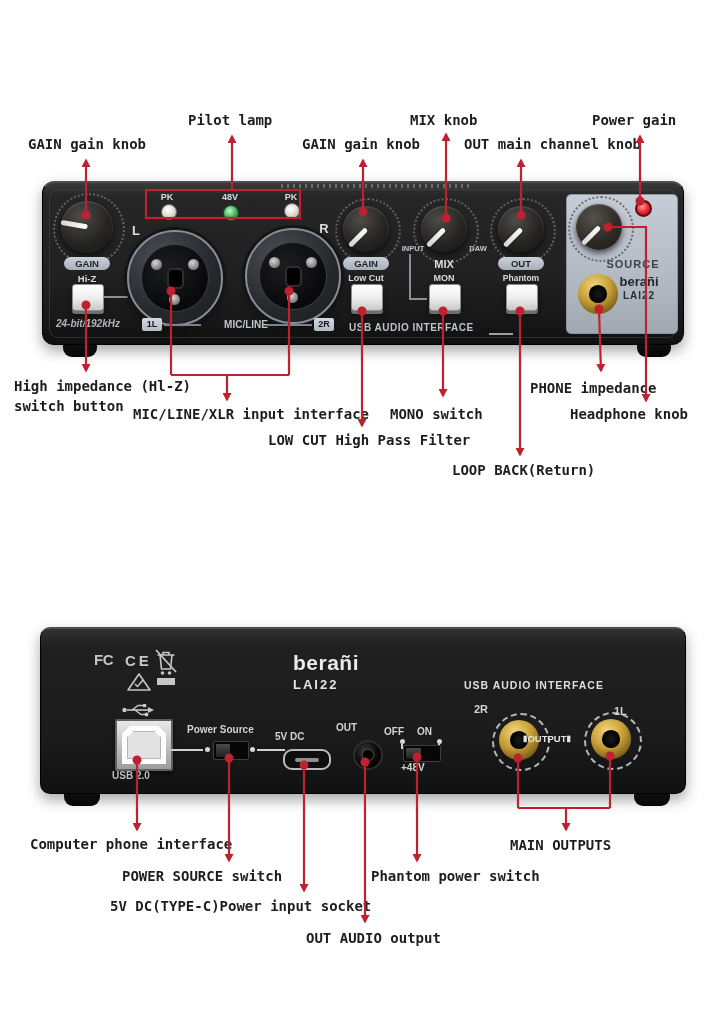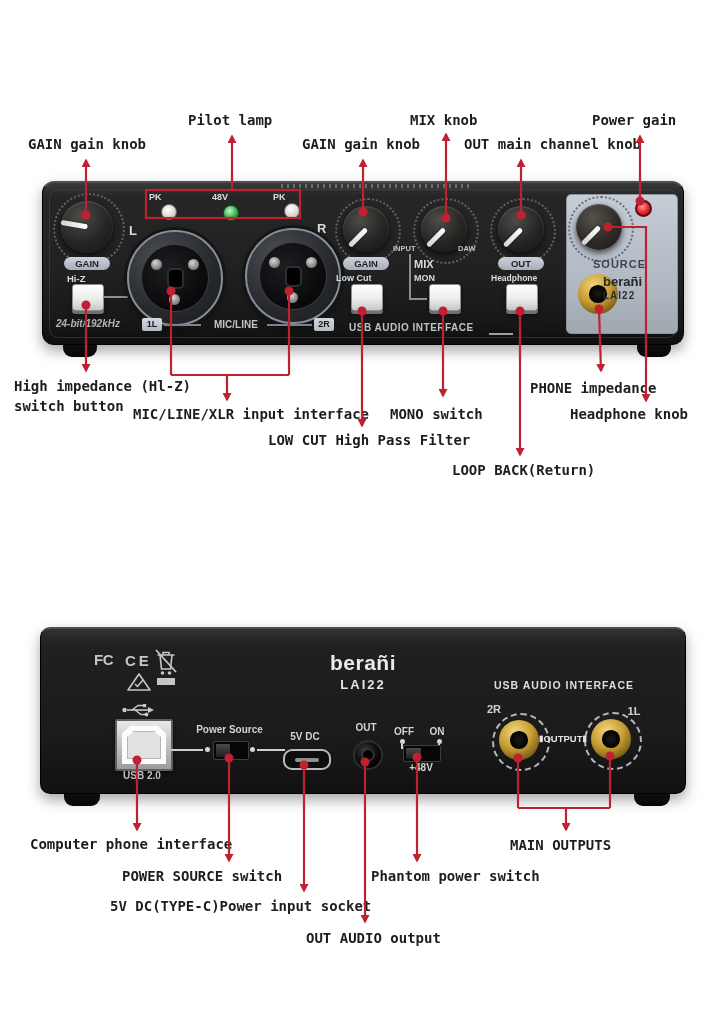--- a/index.html
+++ b/index.html
@@ -18,21 +18,21 @@
   
   .ticks{position:absolute;border-radius:50%;border:2px dotted #777;opacity:.75;}
   .knob{position:absolute;border-radius:50%;
         background:radial-gradient(circle at 38% 30%,#4d4c49,#262523 55%,#141413);
         box-shadow:0 3px 6px rgba(0,0,0,.65),inset 0 1px 2px rgba(255,255,255,.18);}
   .ind{position:absolute;left:50%;top:50%;width:5px;margin-left:-2.5px;transform-origin:2.5px 0;
        background:linear-gradient(#ffffff,#d2d2d2);border-radius:3px;box-shadow:0 0 2px rgba(0,0,0,.6);}
   
   .pill{position:absolute;background:linear-gradient(#ccd2da,#a6aeb8);color:#1e2227;
         font:bold 9.5px "Liberation Sans",sans-serif;border-radius:7px;text-align:center;line-height:13px;}
-  .ptext{position:absolute;color:#d9dcdf;font-weight:bold;}
+  .ptext{position:absolute;color:#d9dcdf;font-weight:bold;text-align:center;}
   .pbtn{position:absolute;width:30px;height:25px;border:1px solid #8f8f8f;border-radius:3px;
         background:linear-gradient(180deg,#ffffff,#ececec 55%,#c8c8c8);
         box-shadow:0 3px 0 #6f6f6f,0 4px 5px rgba(0,0,0,.55);}
   .led{position:absolute;border-radius:50%;}
   .led.white{width:14px;height:14px;border:1px solid #6e6b62;
        background:radial-gradient(circle at 40% 35%,#ffffff,#dcd9d0 55%,#97948b);}
   .led.green{width:14px;height:14px;border:1px solid #0f5a20;
        background:radial-gradient(circle at 40% 35%,#c4f7cf,#35b052 55%,#157a2b);}
   .led.red{width:13px;height:13px;border:2px solid #5c0d11;
        background:radial-gradient(circle at 40% 35%,#ff9a9a,#e2242d 55%,#8e0f16);}
@@ -49,21 +49,21 @@
   .gold{position:absolute;border-radius:50%;
        background:radial-gradient(circle at 40% 30%,#f2d67e,#c79d35 45%,#7c5d17 78%,#594310);}
   .gold .hole{position:absolute;inset:28%;border-radius:50%;background:radial-gradient(#1a1a1a,#000 70%);}
   .arcs{position:absolute;border-radius:50%;border:2px dashed #cfd3d8;opacity:.85;}
   .graypanel{position:absolute;border-radius:5px;border:1px solid #8d949e;
        background:linear-gradient(180deg,#c6cdd6,#aeb6c0 70%,#9fa7b1);}
   .badge{position:absolute;background:linear-gradient(#d4d9e0,#b3bac3);color:#14161a;
        font:bold 9px "Liberation Sans",sans-serif;text-align:center;line-height:13px;border-radius:2px;}
   .spec{position:absolute;color:#aeb4ba;font:bold italic 10px "Liberation Sans",sans-serif;}
   
-  .btext{position:absolute;color:#d3d3d3;font-weight:bold;text-align:center;}
+  .btext{position:absolute;color:#d3d3d3;font-weight:bold;text-align:left;}
   .usbb{position:absolute;width:54px;height:48px;border:2px solid #5f5f5f;border-radius:2px;
         background:linear-gradient(#e9e9e9,#9c9c9c);box-shadow:0 2px 4px rgba(0,0,0,.6);}
   .usbb .plug{position:absolute;inset:5px;background:#fdfdfd;
         clip-path:polygon(0 20%,18% 0,82% 0,100% 20%,100% 100%,0 100%);}
   .usbb .cav{position:absolute;inset:10px;background:#e2e2e2;border:1px solid #b5b5b5;
         clip-path:polygon(0 22%,20% 0,80% 0,100% 22%,100% 100%,0 100%);}
   .slider{position:absolute;background:#070707;border:1px solid #3e3e3e;border-radius:2px;}
   .slider .knob2{position:absolute;top:2px;bottom:2px;width:42%;left:6%;border-radius:1px;
         background:linear-gradient(#4a4a4a,#1e1e1e);}
   .usbc{position:absolute;width:44px;height:17px;border:2px solid #b9b9b9;border-radius:9px;background:#0d0d0d;}
@@ -159,21 +159,21 @@
     <div class="ptext" style="left:371px;top:90px;width:60px;font-size:9px">MON</div>
     <div class="pbtn" style="left:386px;top:101px"></div>
     <div style="position:absolute;left:366px;top:71px;width:1.5px;height:45px;background:#8a8f95"></div>
     <div class="hline" style="left:366px;top:115px;width:18px"></div>
 
     <div class="ticks" style="left:447px;top:15px;width:62px;height:62px"></div>
     <div class="knob" style="left:455px;top:23px;width:46px;height:46px">
       <div class="ind" style="height:24px;transform:rotate(45deg)"></div>
     </div>
     <div class="pill" style="left:455px;top:74px;width:46px;height:13px">OUT</div>
-    <div class="ptext" style="left:448px;top:90px;width:60px;font-size:8.5px">Headphone</div>
+    <div class="ptext" style="left:448px;top:90px;width:60px;font-size:8.5px">Phantom</div>
     <div class="pbtn" style="left:463px;top:101px"></div>
 
     <div class="graypanel" style="left:523px;top:11px;width:110px;height:138px"></div>
     <div class="ticks" style="left:525px;top:13px;width:62px;height:62px;border-color:#4a4f56"></div>
     <div class="knob" style="left:533px;top:21px;width:46px;height:46px;background:radial-gradient(circle at 38% 30%,#56524c,#2e2b27 55%,#1a1816)">
       <div class="ind" style="height:24px;transform:rotate(45deg)"></div>
     </div>
     <div class="led red" style="left:592px;top:17px"></div>
     <div class="ptext" style="left:550px;top:75px;width:80px;font-size:11px;color:#3d434d;letter-spacing:1px">SOURCE</div>
     <div class="gold" style="left:535px;top:91px;width:40px;height:40px">

